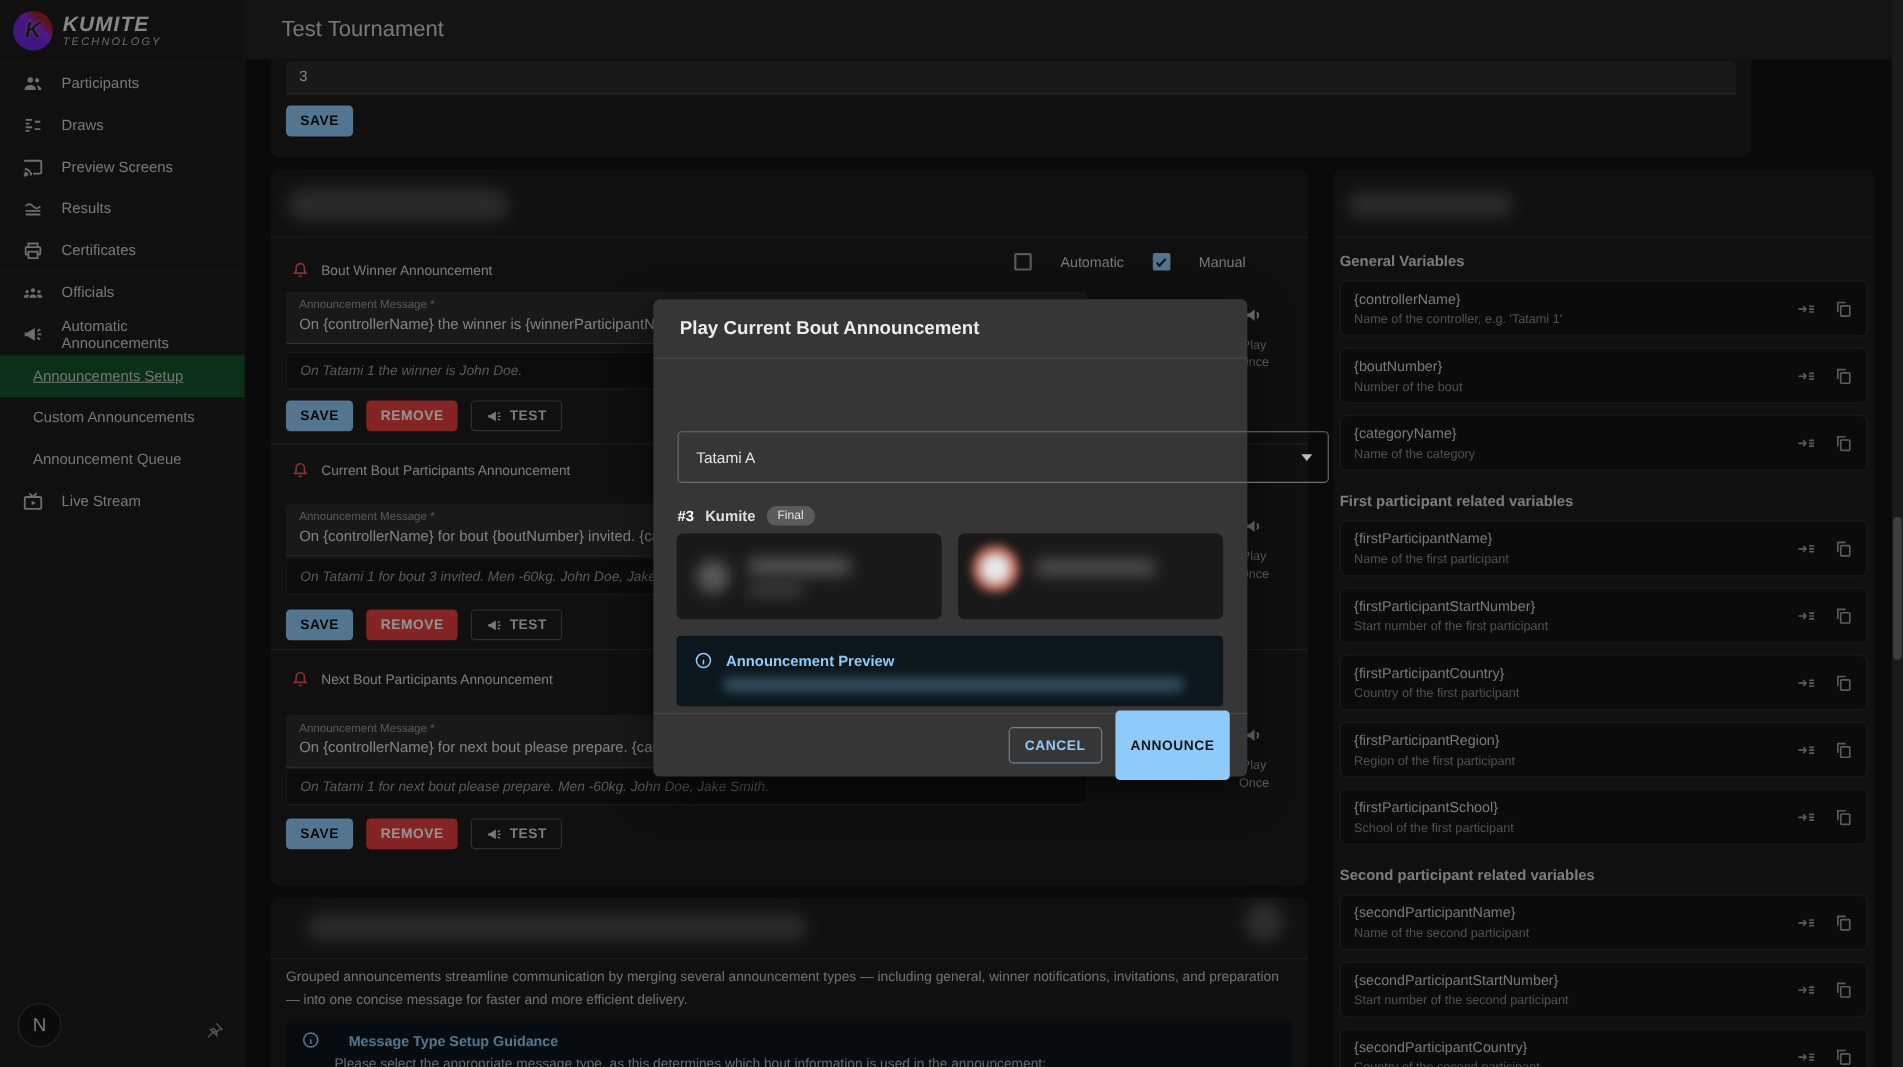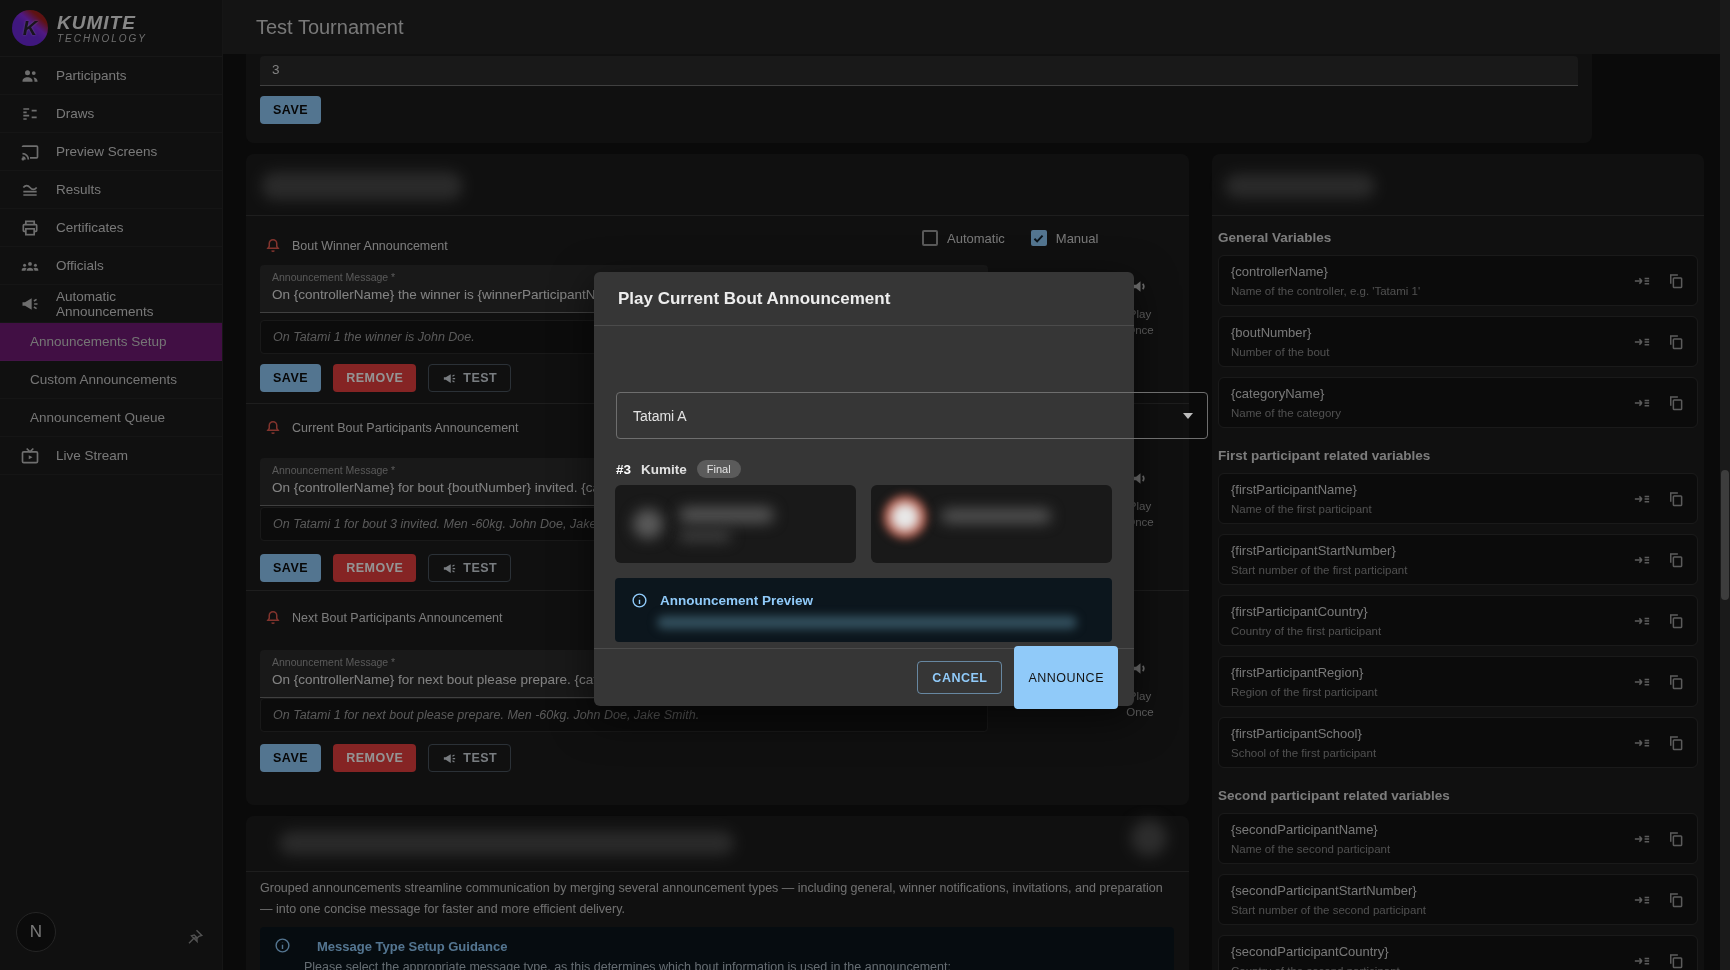--- a/index.html
+++ b/index.html
@@ -8,21 +8,21 @@
 
   
   .sidebar{position:absolute;left:0;top:0;width:222px;height:970px;background:#1c1c1c;border-right:1px solid #262626;z-index:10;}
   .brand{display:flex;align-items:center;gap:9px;padding:8px 12px;height:40px;border-bottom:1px solid rgba(255,255,255,0.06);}
   .brand-logo{width:36px;height:36px;border-radius:50%;background:linear-gradient(40deg,#6d28d9 45%,#8a2be2 60%,#a32020 78%);display:flex;align-items:center;justify-content:center;font-weight:800;font-style:italic;font-size:20px;color:rgba(20,20,20,0.85);text-shadow:0 0 2px rgba(255,255,255,0.5);}
   .brand-text{display:flex;flex-direction:column;line-height:1;}
   .brand-name{font-style:italic;font-weight:700;font-size:19px;color:#e8e8e8;letter-spacing:1px;}
   .brand-tag{font-style:italic;font-size:10px;color:#bdbdbd;letter-spacing:2px;margin-top:2px;}
   .nav-item,.nav-sub{display:flex;align-items:center;gap:16px;height:37px;padding:0 20px;color:#cfcfcf;font-size:13.5px;border-bottom:1px solid rgba(255,255,255,0.045);cursor:pointer;}
   .nav-sub{padding-left:30px;color:#c9c9c9;}
-  .nav-sub.active{background:#701a75;}
+  .nav-sub.active{background:#14532d;text-decoration:underline;}
   .nicon{width:20px;height:20px;color:#bdbdbd;flex:0 0 20px;display:flex;align-items:center;justify-content:center;}
   .nicon svg{width:20px;height:20px;}
   .side-foot{position:absolute;left:0;bottom:0;width:100%;height:70px;}
   .n-badge{position:absolute;left:16px;bottom:18px;width:38px;height:38px;border-radius:50%;border:1.5px solid #3f3f3f;color:#d0d0d0;display:flex;align-items:center;justify-content:center;font-size:17px;background:#141414;}
   .pin{position:absolute;right:18px;bottom:24px;width:18px;height:18px;color:#8f8f8f;}
 
   
   .topbar{position:absolute;left:222px;top:0;width:1508px;height:54px;background:#242424;display:flex;align-items:center;padding-left:34px;box-sizing:border-box;z-index:5;}
   .topbar-title{font-size:20px;color:#cfcfcf;}
 
@@ -44,21 +44,21 @@
 
   
   .bell-row{position:absolute;display:flex;align-items:center;gap:10px;color:#d6d6d6;font-size:12.5px;}
   .bell-row svg{width:18px;height:18px;color:#e05a4f;}
   .msg-field{position:absolute;width:728px;height:48px;background:#2b2b2b;border-bottom:1px solid #6e6e6e;border-radius:4px 4px 0 0;box-sizing:border-box;padding:6px 12px;overflow:hidden;}
   .msg-label{font-size:10.5px;color:#9a9a9a;}
   .msg-value{font-size:13.5px;color:#e0e0e0;margin-top:4px;white-space:nowrap;overflow:hidden;}
   .example-box{position:absolute;width:728px;background:#151515;border:1px solid #2c2c2c;border-radius:4px;box-sizing:border-box;padding:9px 12px;font-style:italic;font-size:12.5px;color:#9b9b9b;white-space:nowrap;overflow:hidden;}
   .btn-row{position:absolute;display:flex;gap:12px;}
   .cbx-group{position:absolute;display:flex;gap:26px;align-items:center;}
-  .cbx{display:flex;align-items:center;gap:9px;color:#cfcfcf;font-size:13px;cursor:pointer;}
+  .cbx{display:flex;align-items:center;gap:26px;color:#cfcfcf;font-size:13px;cursor:pointer;}
   .cbx-box{width:16px;height:16px;border:2px solid #9a9a9a;border-radius:2px;box-sizing:border-box;}
   .cbx-box.checked{border:none;background:#90caf9;display:flex;align-items:center;justify-content:center;}
   .cbx-box.checked svg{width:13px;height:13px;color:#12232f;}
   .play-once{position:absolute;width:64px;display:flex;flex-direction:column;align-items:center;color:#b9b9b9;cursor:pointer;}
   .play-once svg{width:21px;height:21px;color:#c4c4c4;}
   .play-once .po-label{margin-top:9px;font-size:11.5px;color:#a9a9a9;text-align:center;line-height:16px;}
 
   
   .grouped-desc{position:absolute;left:14px;top:62px;width:916px;font-size:12.5px;color:#c2c2c2;line-height:21px;}
   .guidance-box{position:absolute;left:14px;top:111px;width:914px;height:60px;background:#0c161d;border-radius:4px;box-sizing:border-box;padding:10px 14px;}
@@ -88,21 +88,21 @@
   .bout-num{font-size:13.5px;font-weight:800;color:#fff;}
   .bout-type{font-size:13.5px;font-weight:600;color:#e0e0e0;}
   .chip{background:#5b5b5b;color:#e3e3e3;font-size:11px;padding:3px 10px;border-radius:11px;}
   .p-card{position:absolute;top:213px;width:241px;height:78px;background:#191919;border-radius:6px;overflow:hidden;}
   .preview-box{position:absolute;left:21px;top:306px;width:497px;height:64px;background:#0c161d;border-radius:4px;overflow:hidden;}
   .pv-row{display:flex;align-items:center;gap:12px;margin:14px 0 0 16px;}
   .pv-title{font-size:13.5px;font-weight:700;color:#90caf9;}
   .pv-blur{position:absolute;left:42px;top:38px;width:420px;height:13px;background:#33505e;border-radius:7px;filter:blur(5px);}
   .m-footer{position:absolute;left:0;top:376px;width:100%;height:58px;border-top:1px solid #4b4b4b;display:flex;align-items:center;justify-content:flex-end;gap:12px;padding-right:16px;box-sizing:border-box;}
   .btn-cancel{height:31px;padding:0 14px;border:1px solid rgba(144,202,249,0.55);border-radius:4px;color:#90caf9;font-size:12.5px;font-weight:700;letter-spacing:0.5px;display:flex;align-items:center;cursor:pointer;}
-  .btn-announce{height:31px;padding:16px 14px;background:#90caf9;border-radius:4px;color:#141414;font-size:12.5px;font-weight:400;letter-spacing:0.5px;display:flex;align-items:center;cursor:pointer;}
+  .btn-announce{height:31px;padding:16px 14px;background:#90caf9;border-radius:4px;color:#141414;font-size:12.5px;font-weight:700;letter-spacing:0.5px;display:flex;align-items:center;cursor:pointer;}
 
   
   .scrollbar{position:absolute;right:0;top:0;width:10px;height:970px;background:#1a1a1a;z-index:60;}
   .scroll-thumb{position:absolute;left:1px;top:470px;width:8px;height:130px;background:#3d3d3d;border-radius:4px;}
 </style>
 </head>
 <body>
 
 <div class="app">
 

